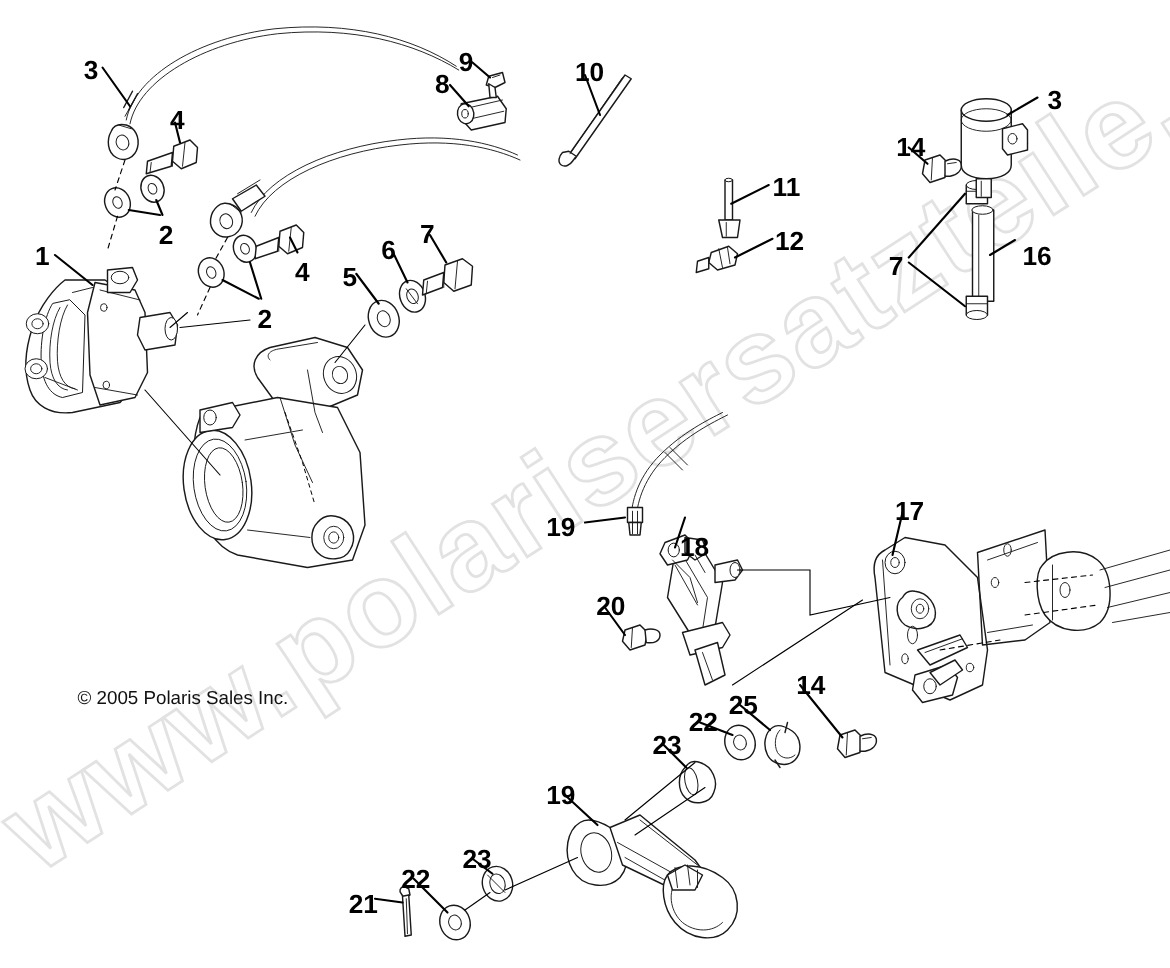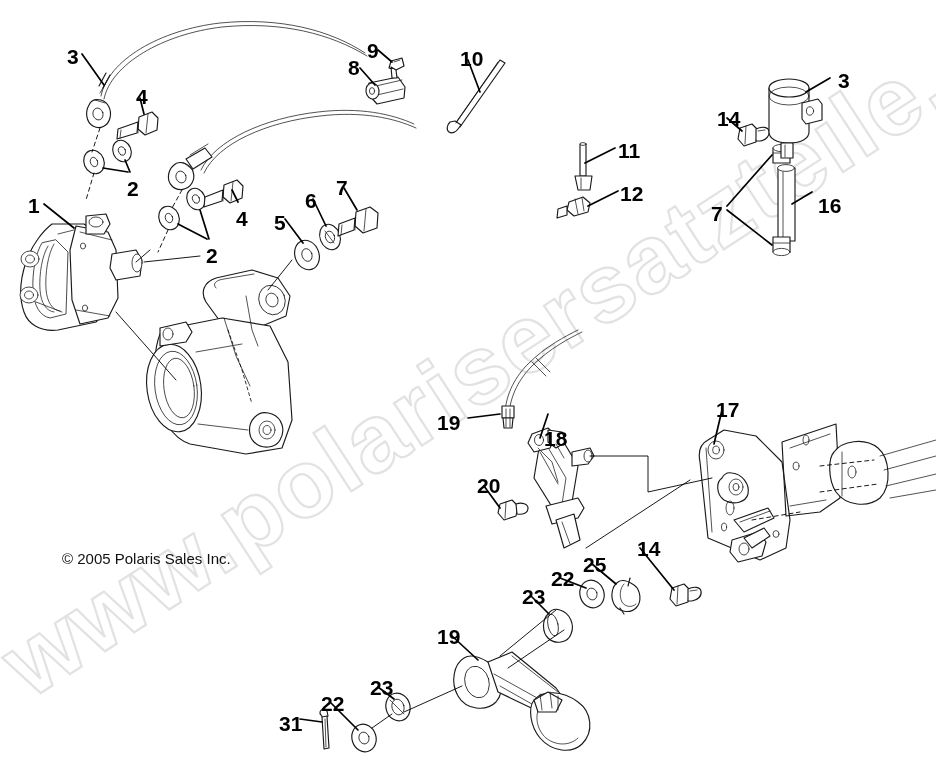--- a/index.html
+++ b/index.html
@@ -558,16 +558,16 @@
       <div class="callout" style="left: 544px; top: 428px;">18</div>
       <div class="callout" style="left: 437px; top: 412px;">19</div>
       <div class="callout" style="left: 477px; top: 475px;">20</div>
       <div class="callout" style="left: 637px; top: 538px;">14</div>
       <div class="callout" style="left: 583px; top: 554px;">25</div>
       <div class="callout" style="left: 551px; top: 568px;">22</div>
       <div class="callout" style="left: 522px; top: 586px;">23</div>
       <div class="callout" style="left: 437px; top: 626px;">19</div>
       <div class="callout" style="left: 370px; top: 677px;">23</div>
       <div class="callout" style="left: 321px; top: 693px;">22</div>
-      <div class="callout" style="left: 279px; top: 713px;">31</div>
+      <div class="callout" style="left: 279px; top: 713px;">21</div>
     </div>
 
 </div>
 
 </body></html>

